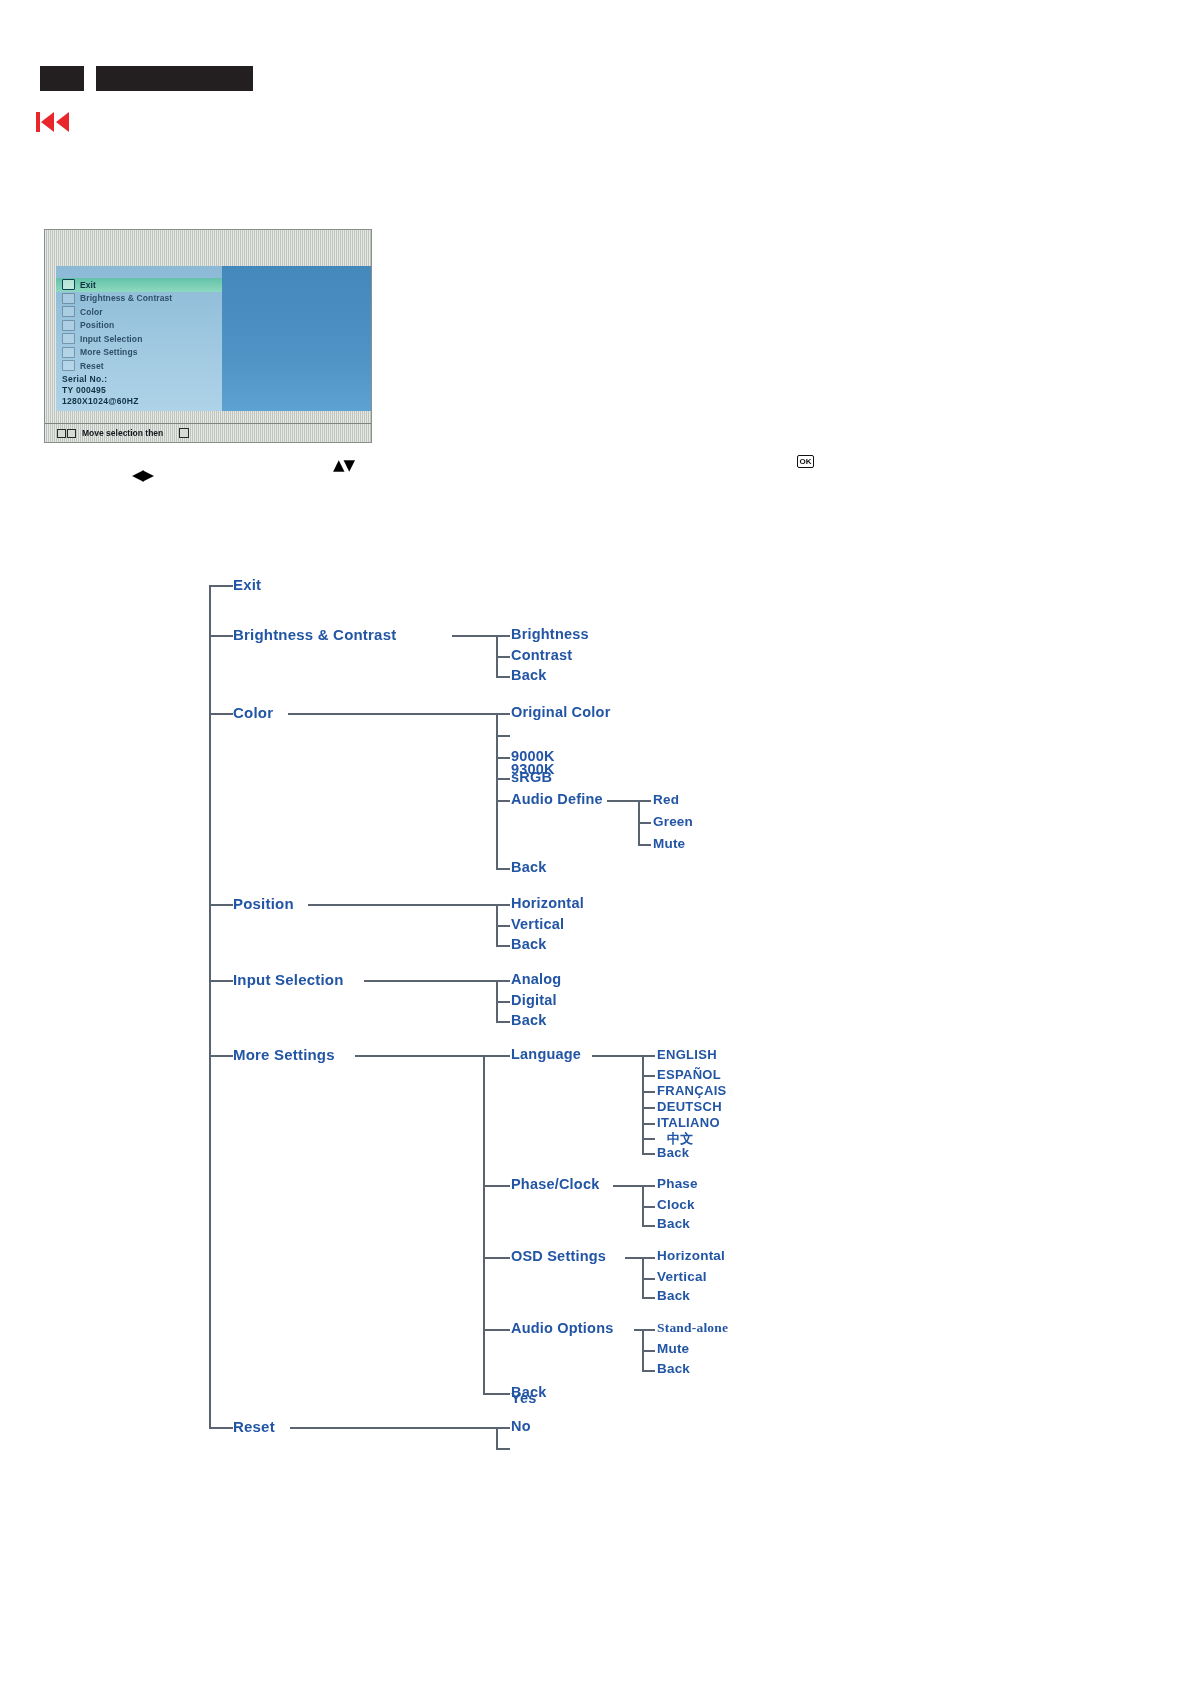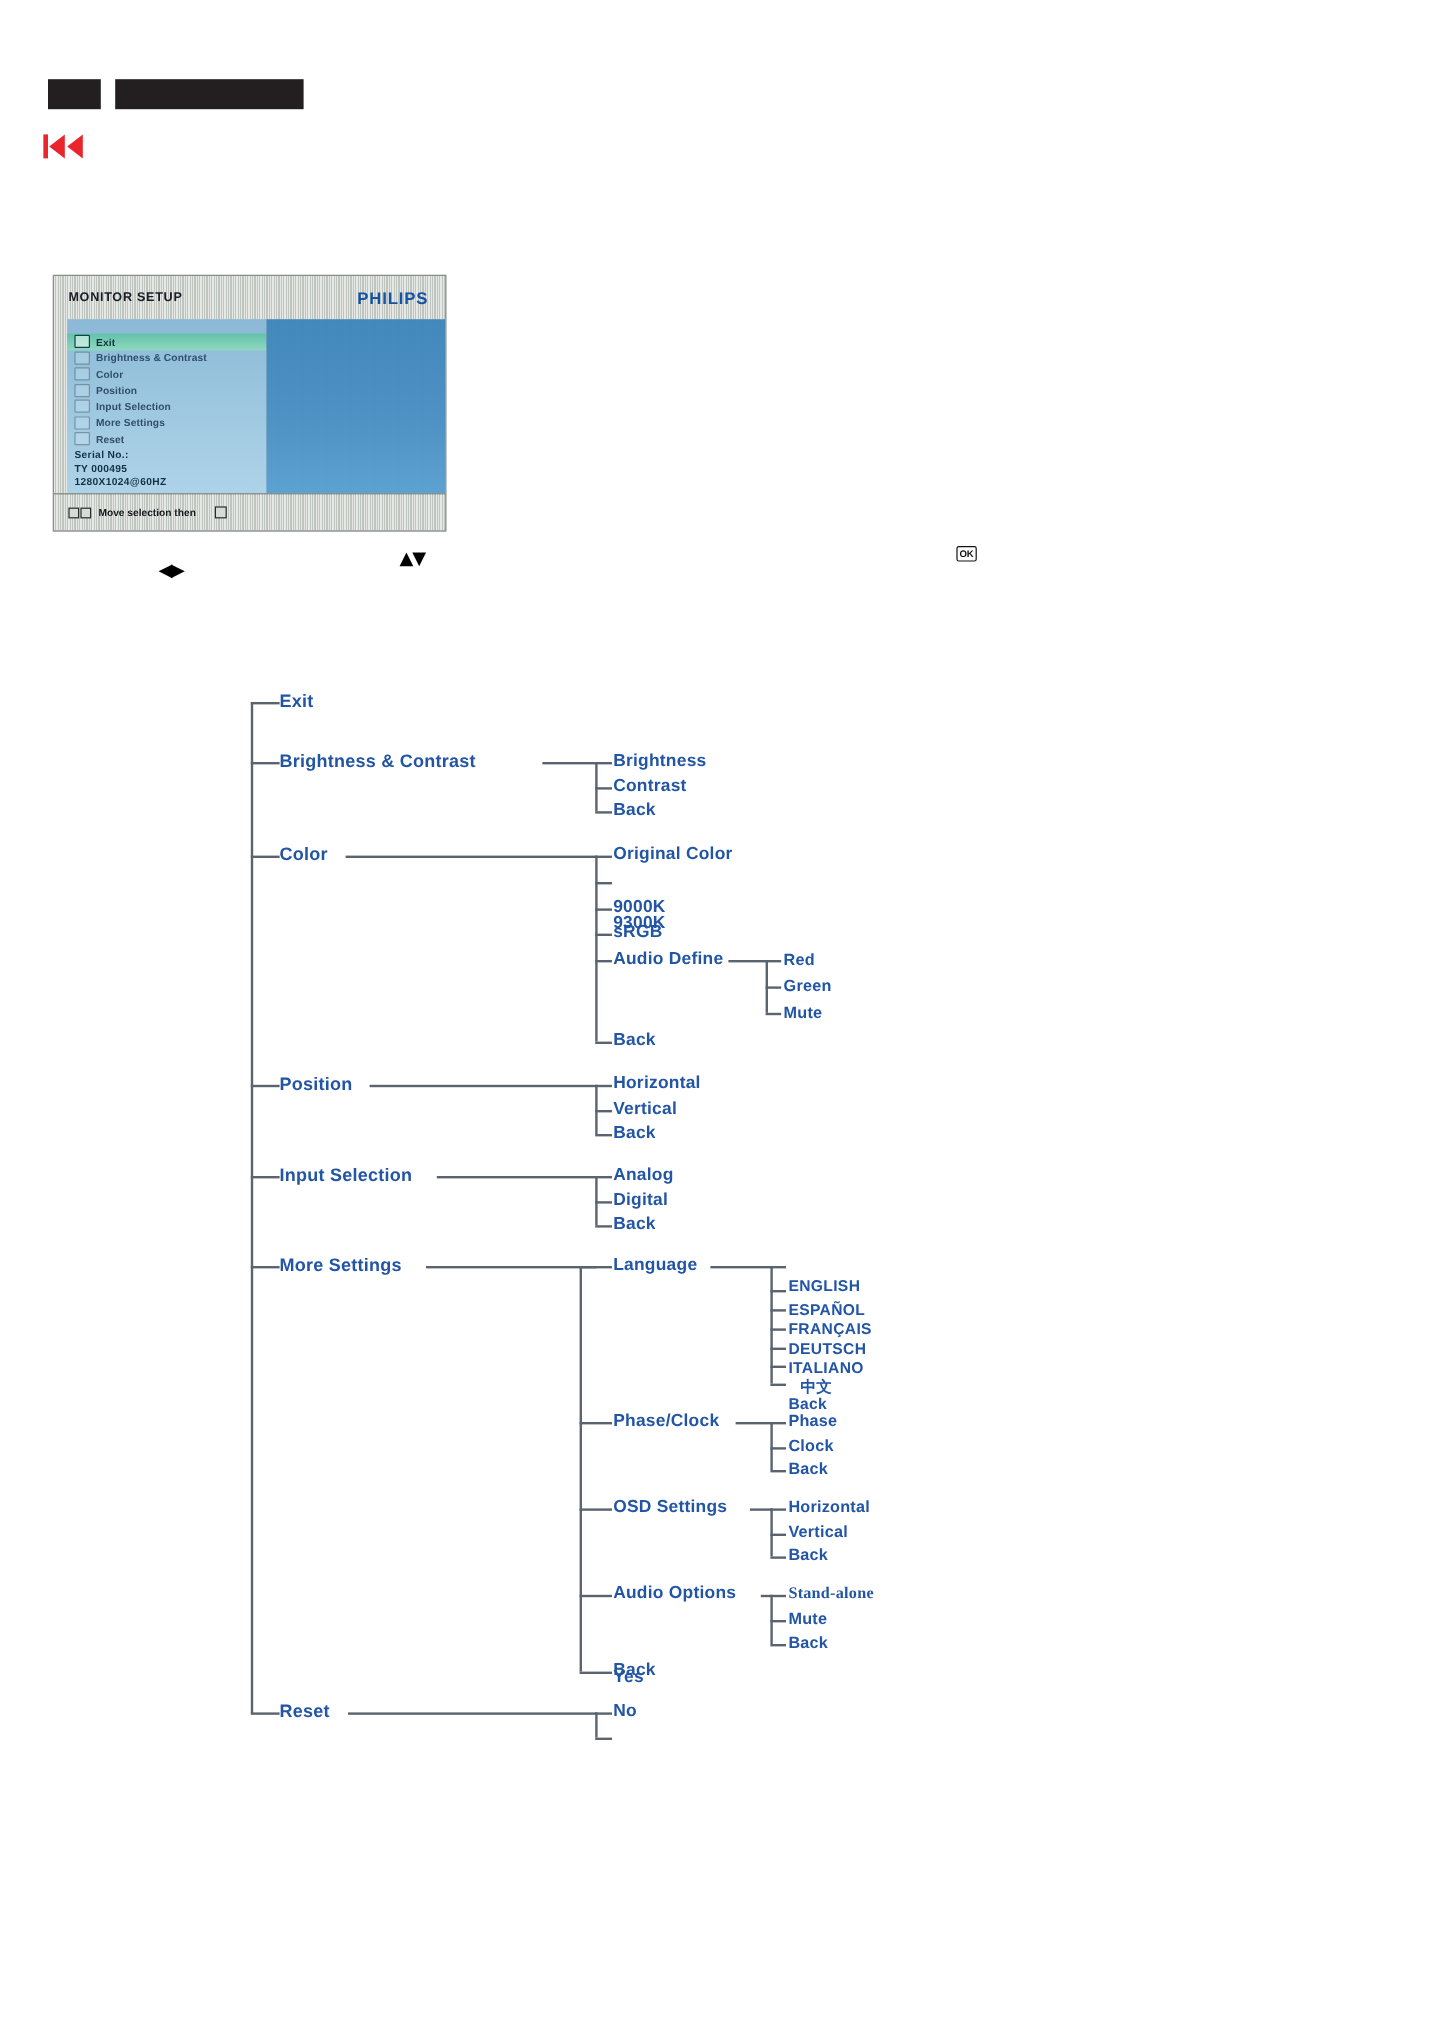--- a/index.html
+++ b/index.html
@@ -134,21 +134,21 @@
     font-size: 8.5px;
     font-weight: bold;
     color: #123244;
     line-height: 11px;
     font-family: "Liberation Sans", sans-serif;
     letter-spacing: 0.3px;
   }
   #osd-footer {
     position: absolute;
     left: 0; right: 0; bottom: 0;
-    height: 31px;
+    height: 19px;
     display: flex;
     align-items: center;
     padding-left: 12px;
     box-sizing: border-box;
     border-top: 1px solid #7d847d;
   }
   #osd-footer-arrows {
     display: inline-flex;
     gap: 1px;
     margin-right: 6px;
@@ -213,21 +213,21 @@
     white-space: nowrap;
     font-family: "Liberation Sans", sans-serif;
     font-weight: bold;
     color: #2255a4;
     font-size: 14.5px;
     letter-spacing: 0.2px;
   }
   .tnode.l1 { font-size: 15px; }
   .tnode.l2 { font-size: 14.5px; }
   .tnode.l3 { font-size: 13.5px; }
-  .tnode.lang { font-size: 13px; letter-spacing: 0.3px; margin-top: 17px; }
+  .tnode.lang { font-size: 13px; letter-spacing: 0.3px; }
   .tline {
     position: absolute;
     background: #5a6470;
   }
   .tline.h { height: 1.6px; }
   .tline.v { width: 1.6px; }
 </style>
 </head>
 <body>
 
@@ -235,24 +235,20 @@
 <div class="redact" id="redact-b"></div>
 
 <svg id="rewind-icon" viewBox="0 0 34 24">
   <rect x="0" y="2" width="4" height="20" fill="#e8262b"></rect>
   <polygon points="18,2 18,22 5,12" fill="#e8262b"></polygon>
   <polygon points="33,2 33,22 20,12" fill="#e8262b"></polygon>
 </svg>
 
 <div id="osd-photo">
 
-  <div id="osd-titlebar">
-    <span id="osd-title-text">MONITOR SETUP</span>
-    <span id="osd-brand">PHILIPS</span>
-  </div>
 
   <div id="osd-body">
     <div id="osd-menu-pane">
 
       <div class="osd-row sel">
         <span class="osd-ico"></span>
         <span>Exit</span>
       </div>
       <div class="osd-row">
         <span class="osd-ico"></span>

